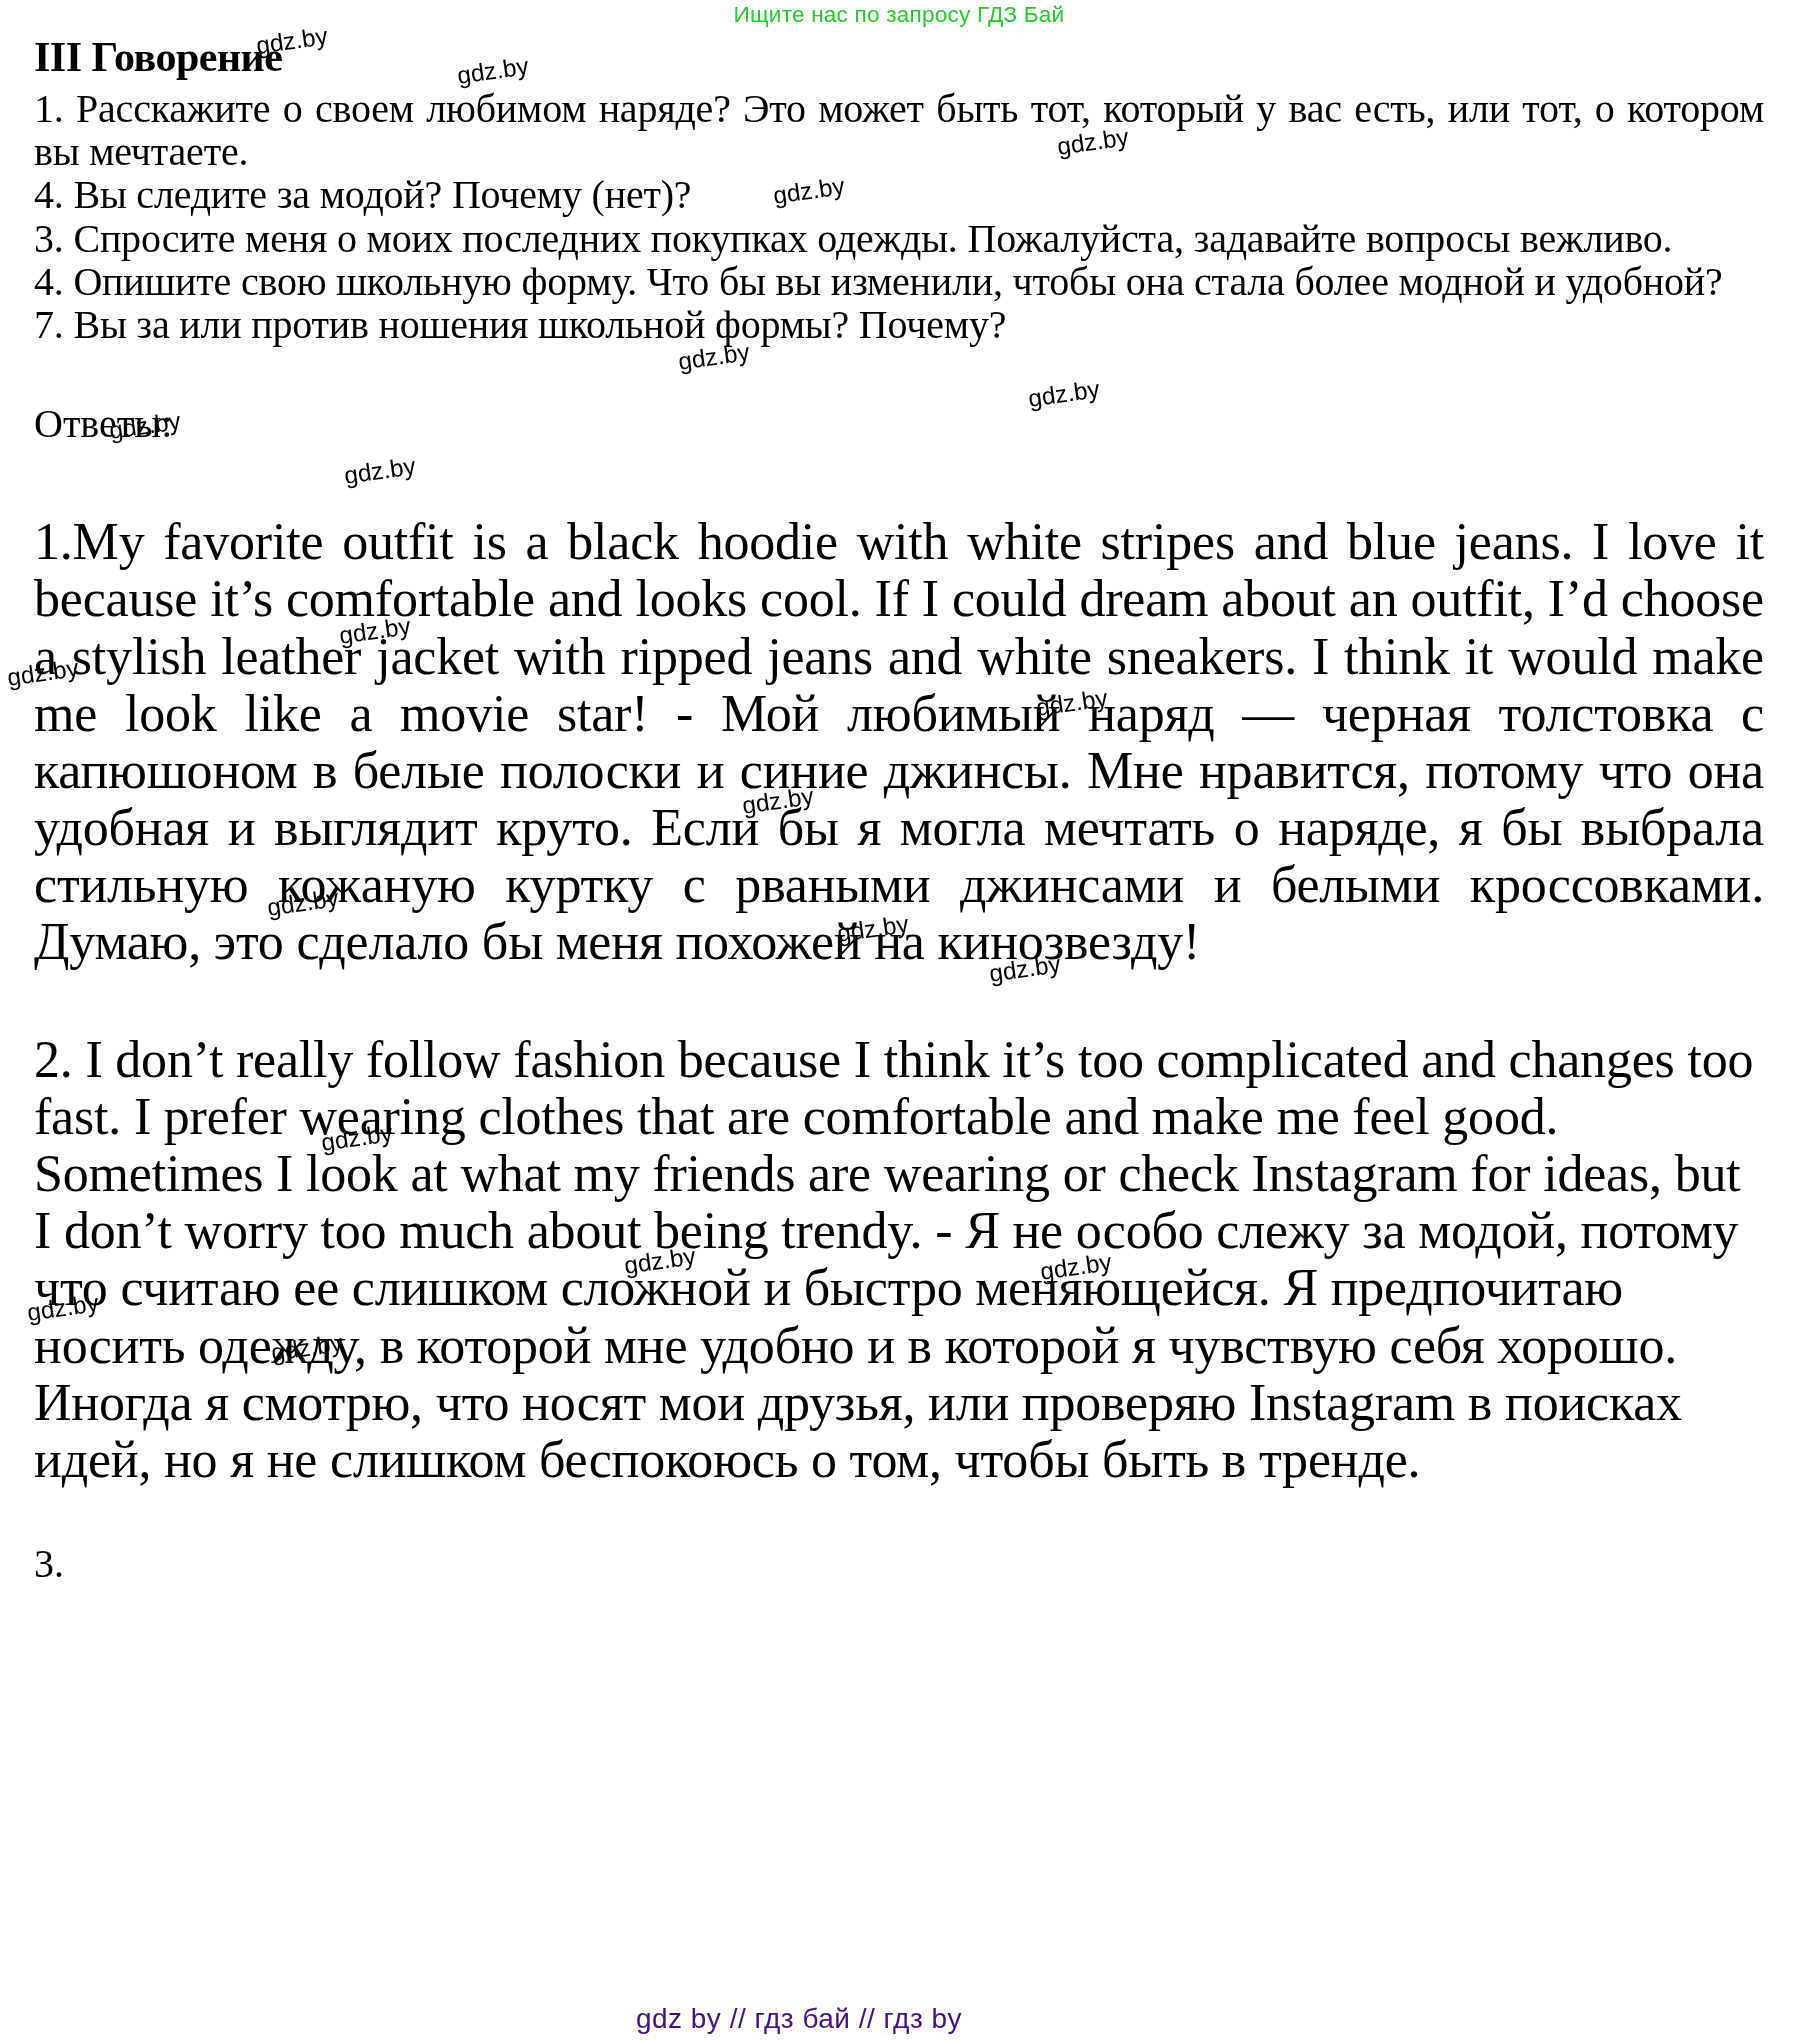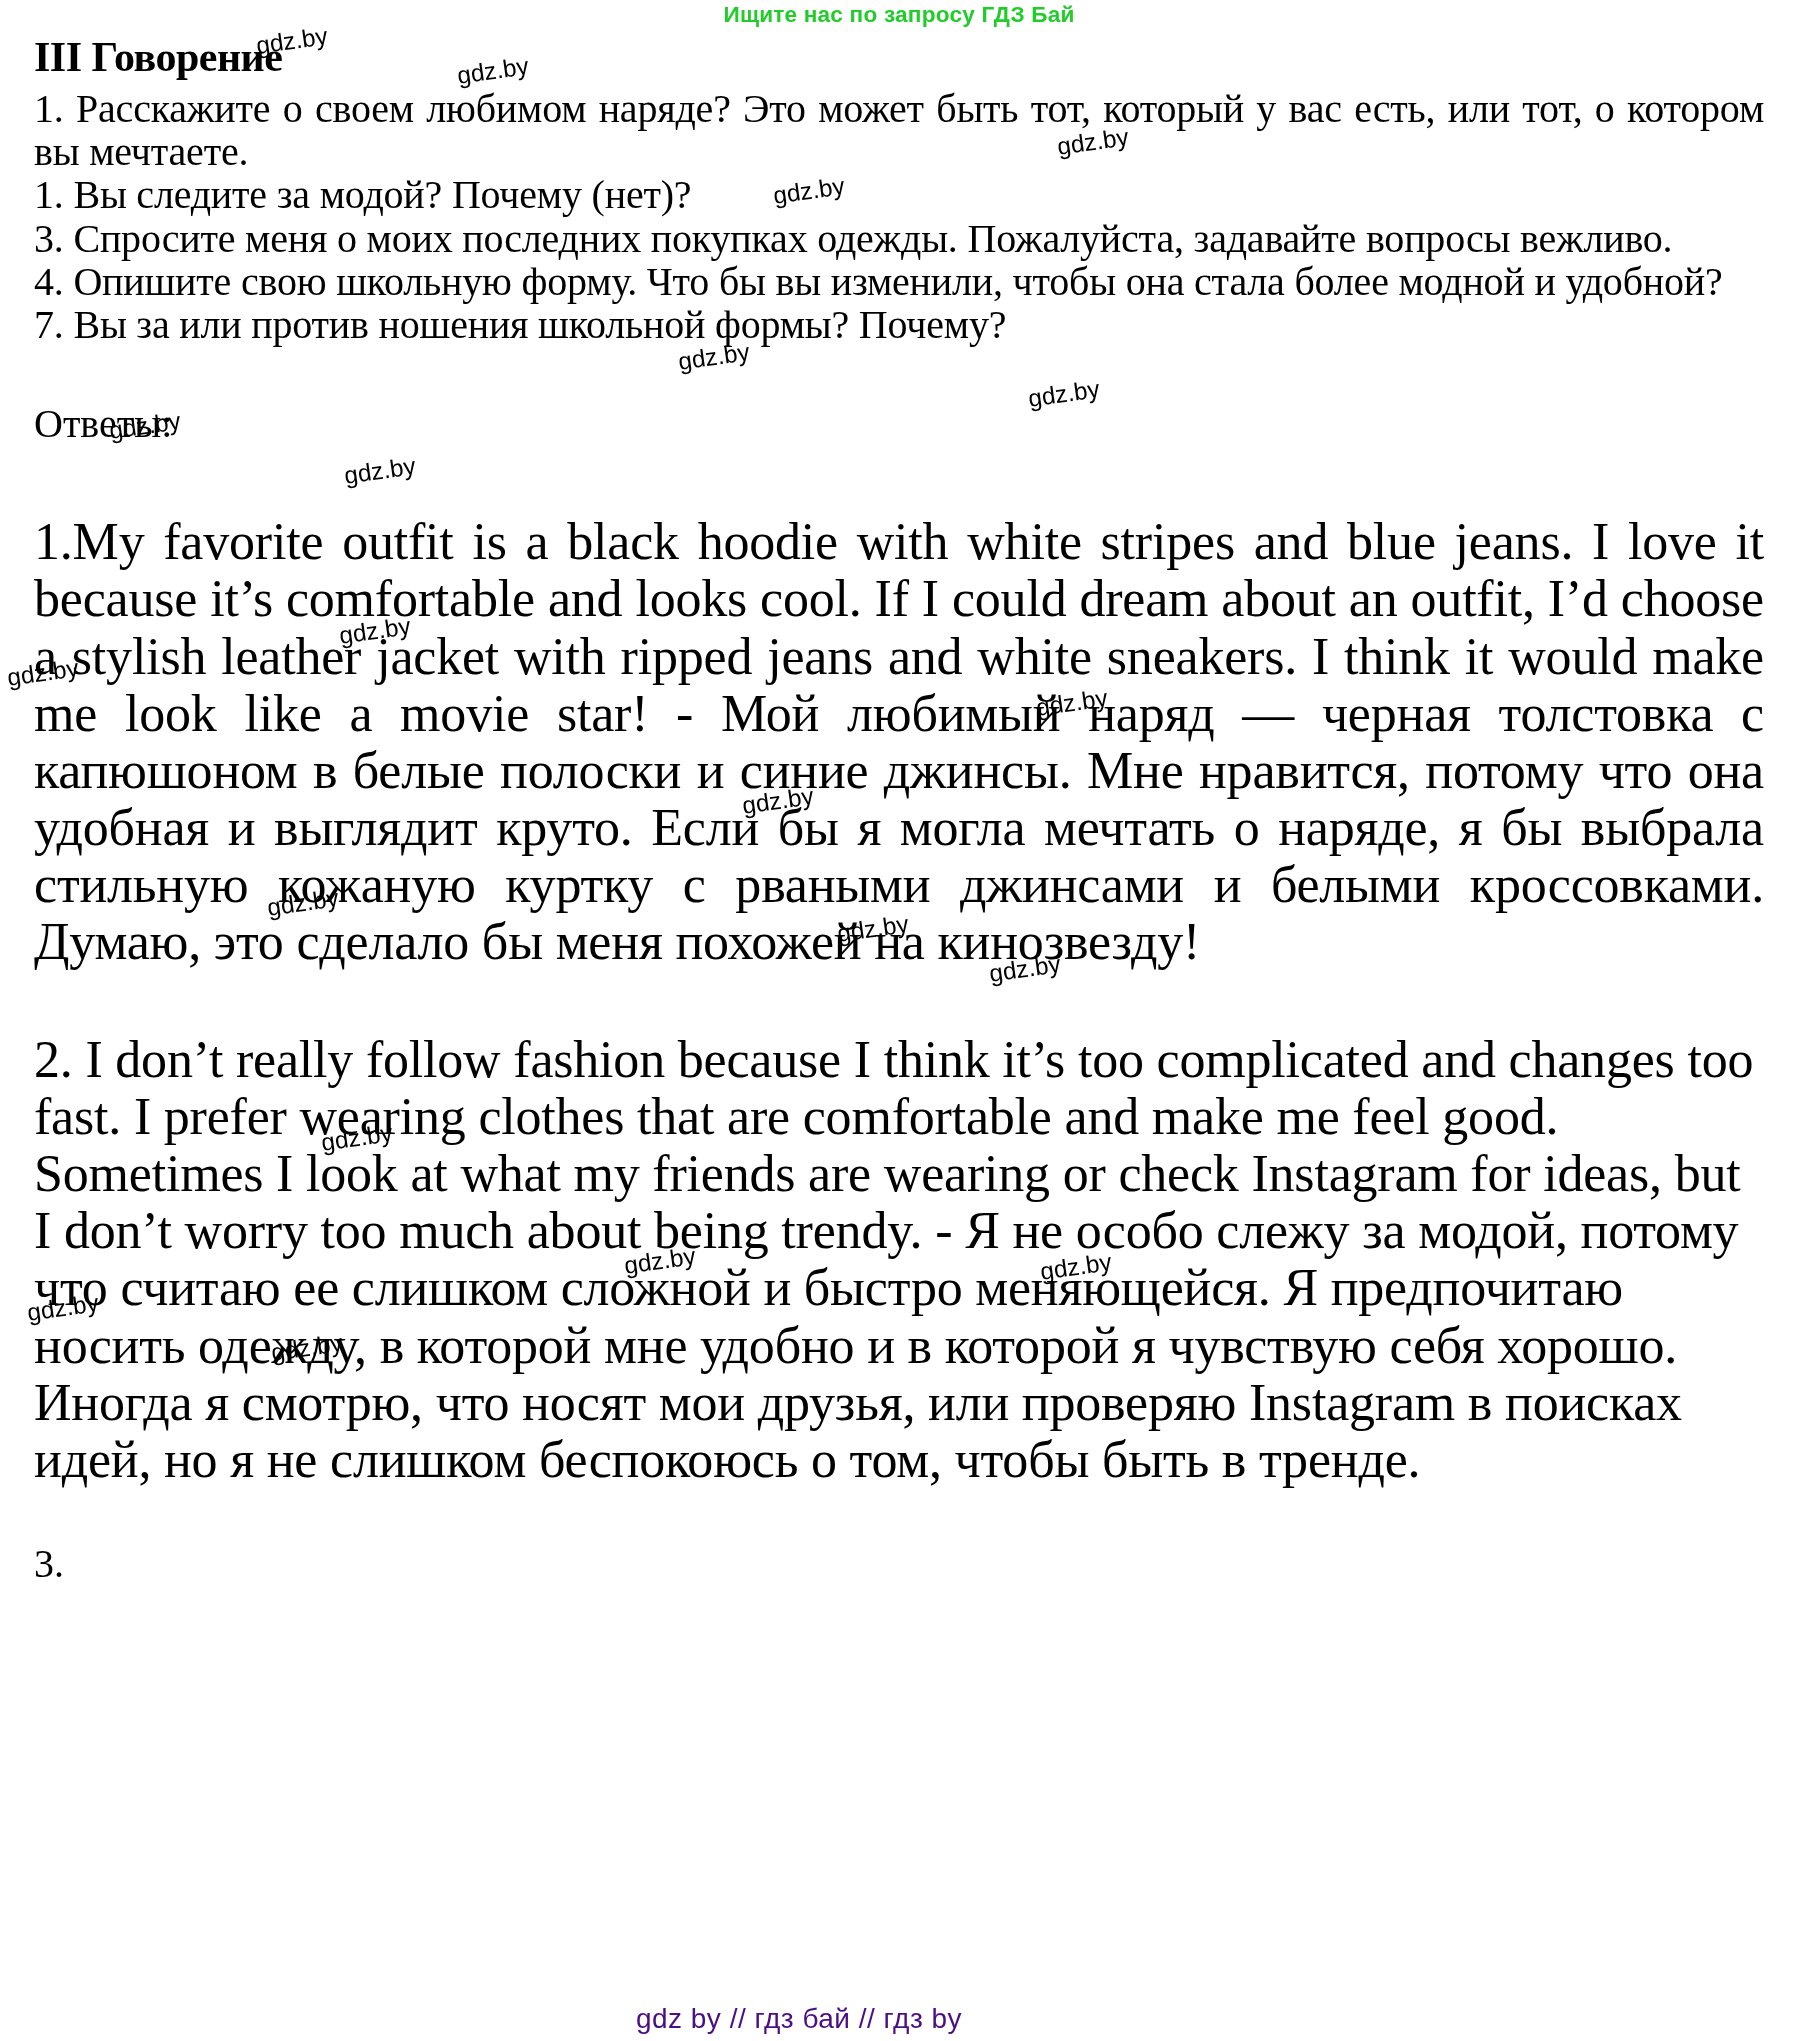--- a/index.html
+++ b/index.html
@@ -19,21 +19,21 @@
 
   
   .promo-banner {
     position: absolute;
     top: 1.8px;
     left: 0;
     width: 1798px;
     text-align: center;
     font-family: "Liberation Sans", sans-serif;
     font-size: 22.6px;
-    font-weight: 700;
+    font-weight: 400;
     color: #22cc2a;
     letter-spacing: 0.2px;
     white-space: nowrap;
   }
 
   
   .page {
     position: absolute;
     top: 36px;
     left: 34px;
@@ -116,21 +116,21 @@
 <body>
 
 <div class="promo-banner" style="color: rgb(34, 204, 42);">Ищите нас по запросу ГДЗ Бай</div>
 
 <div class="page">
 
   <h1 class="section-title">III Говорение</h1>
 
   <div class="q-block">
     <p class="q-line">1. Расскажите о своем любимом наряде? Это может быть тот, который у вас есть, или тот, о котором вы мечтаете.</p>
-    <p class="q-line single">1. Вы следите за модой? Почему (нет)?</p>
+    <p class="q-line single">4. Вы следите за модой? Почему (нет)?</p>
     <p class="q-line">3. Спросите меня о моих последних покупках одежды. Пожалуйста, задавайте вопросы вежливо.</p>
     <p class="q-line">4. Опишите свою школьную форму. Что бы вы изменили, чтобы она стала более модной и удобной?</p>
     <p class="q-line single">7. Вы за или против ношения школьной формы? Почему?</p>
   </div>
 
   <p class="answers-label">Ответы:</p>
 
   <div class="gap-1"></div>
 
   <p class="answer-para">1.My favorite outfit is a black hoodie with white stripes and blue jeans. I love it because it’s comfortable and looks cool. If I could dream about an outfit, I’d choose a stylish leather jacket with ripped jeans and white sneakers. I think it would make me look like a movie star! - Мой любимый наряд — черная толстовка с капюшоном в белые полоски и синие джинсы. Мне нравится, потому что она удобная и выглядит круто. Если бы я могла мечтать о наряде, я бы выбрала стильную кожаную куртку с рваными джинсами и белыми кроссовками. Думаю, это сделало бы меня похожей на кинозвезду!</p>

